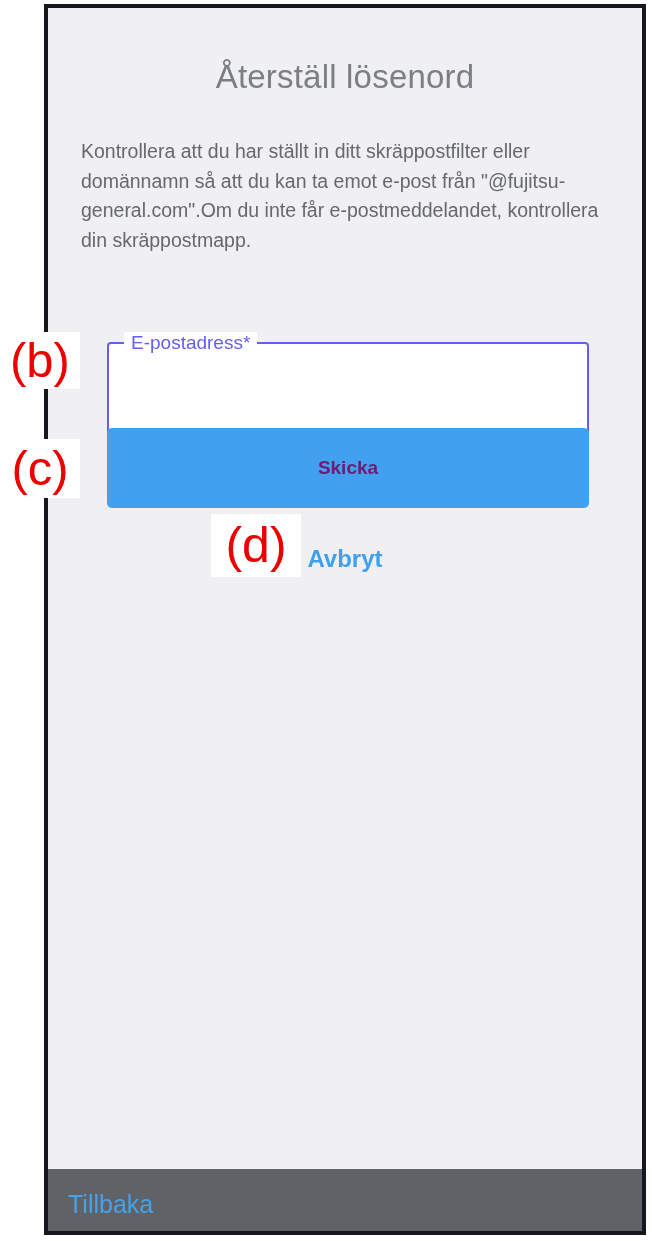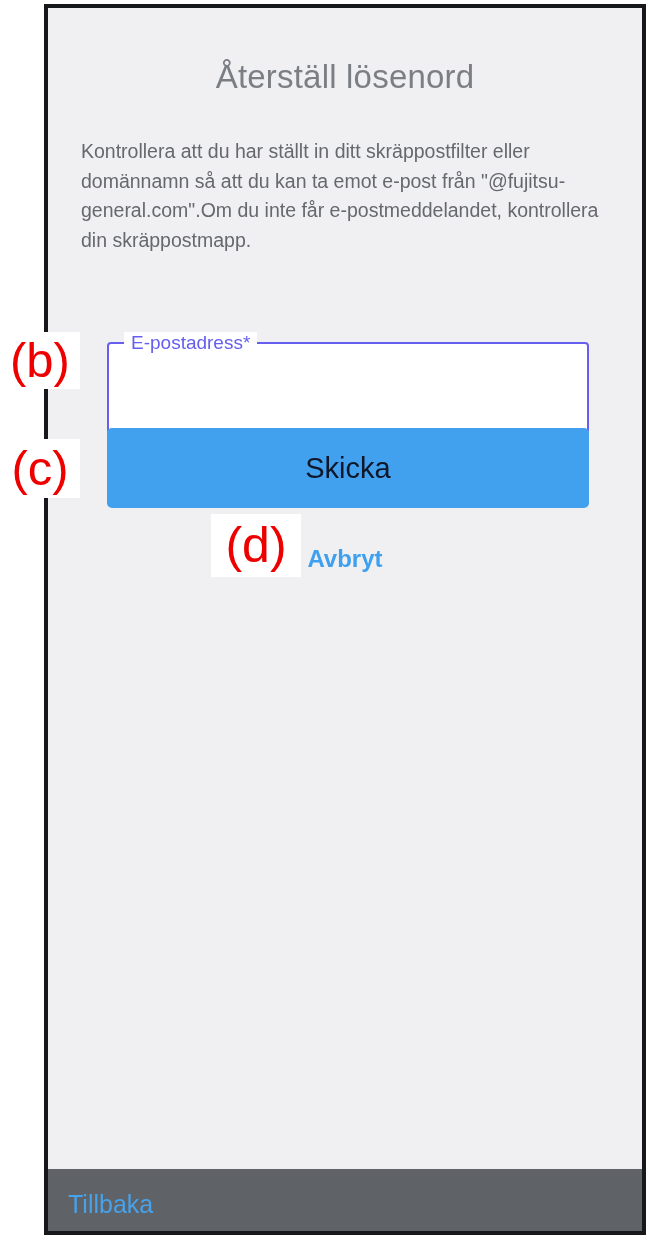--- a/index.html
+++ b/index.html
@@ -53,21 +53,21 @@
   .email-input{
     position:absolute;left:0;top:0;width:100%;height:100%;
     border:none;outline:none;background:transparent;
     padding:0 16px;font-size:22px;color:#333;
     font-family:"Liberation Sans", sans-serif;
   }
 
   .send-btn{
     position:absolute;left:59px;top:420px;width:482px;height:80px;
     background:var(--accent-blue);border:none;border-radius:5px;
-    color:#0f172a;font-size:29px;font-weight:400;cursor:pointer;
+    color:#701a75;font-size:19px;font-weight:700;cursor:pointer;
     font-family:"Liberation Sans", sans-serif;
   }
 
   .cancel-link{
     position:absolute;top:537px;left:0;width:100%;
     text-align:center;font-size:24px;font-weight:700;
     color:#3ea0ee;text-decoration:none;cursor:pointer;
   }
 
   .bottom-bar{

